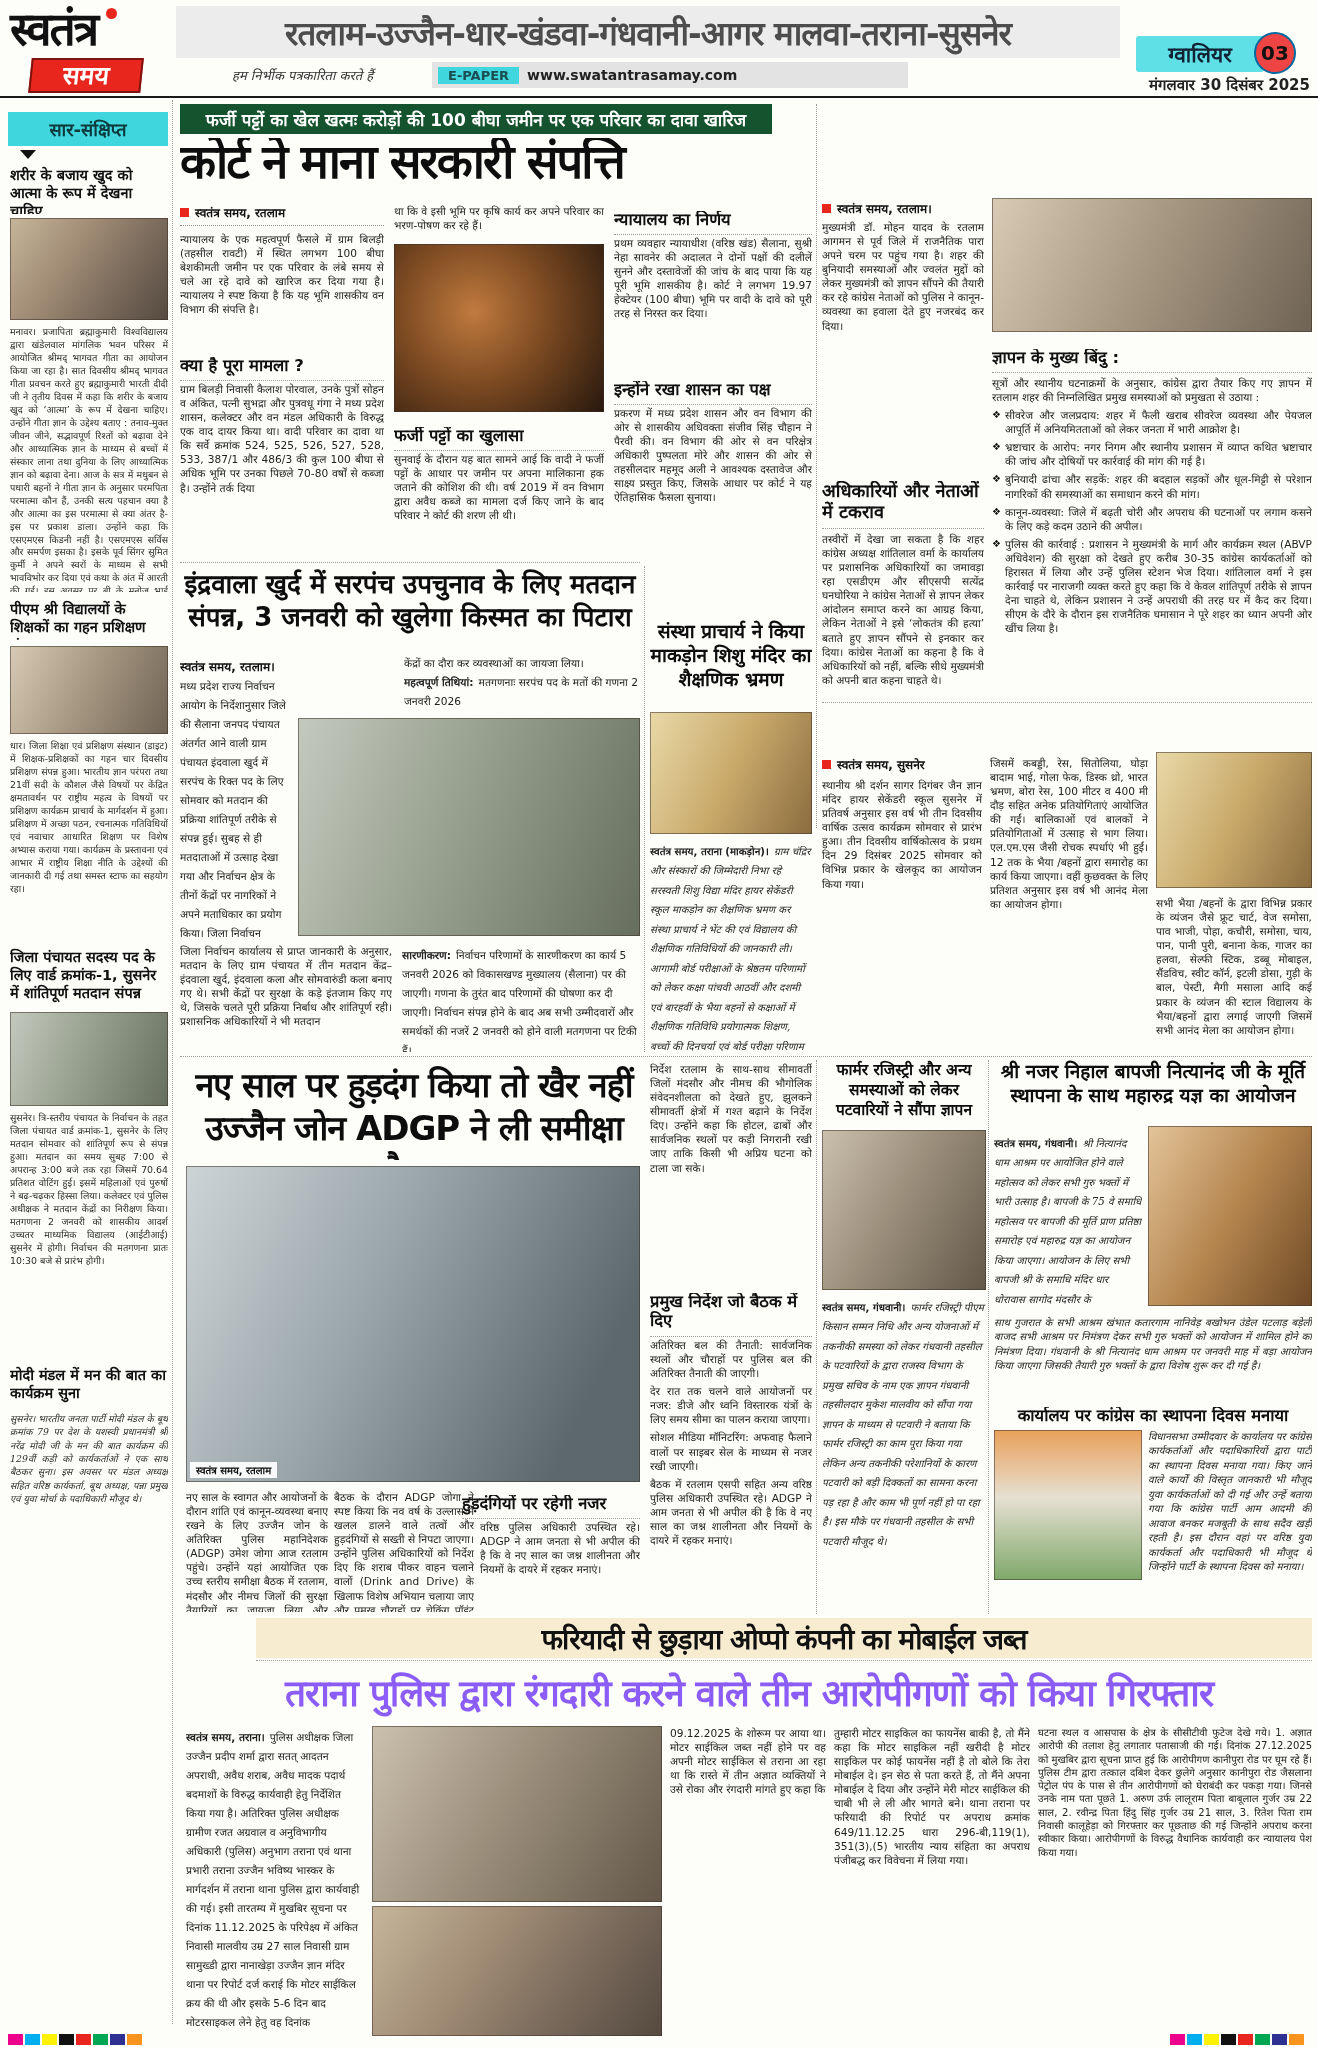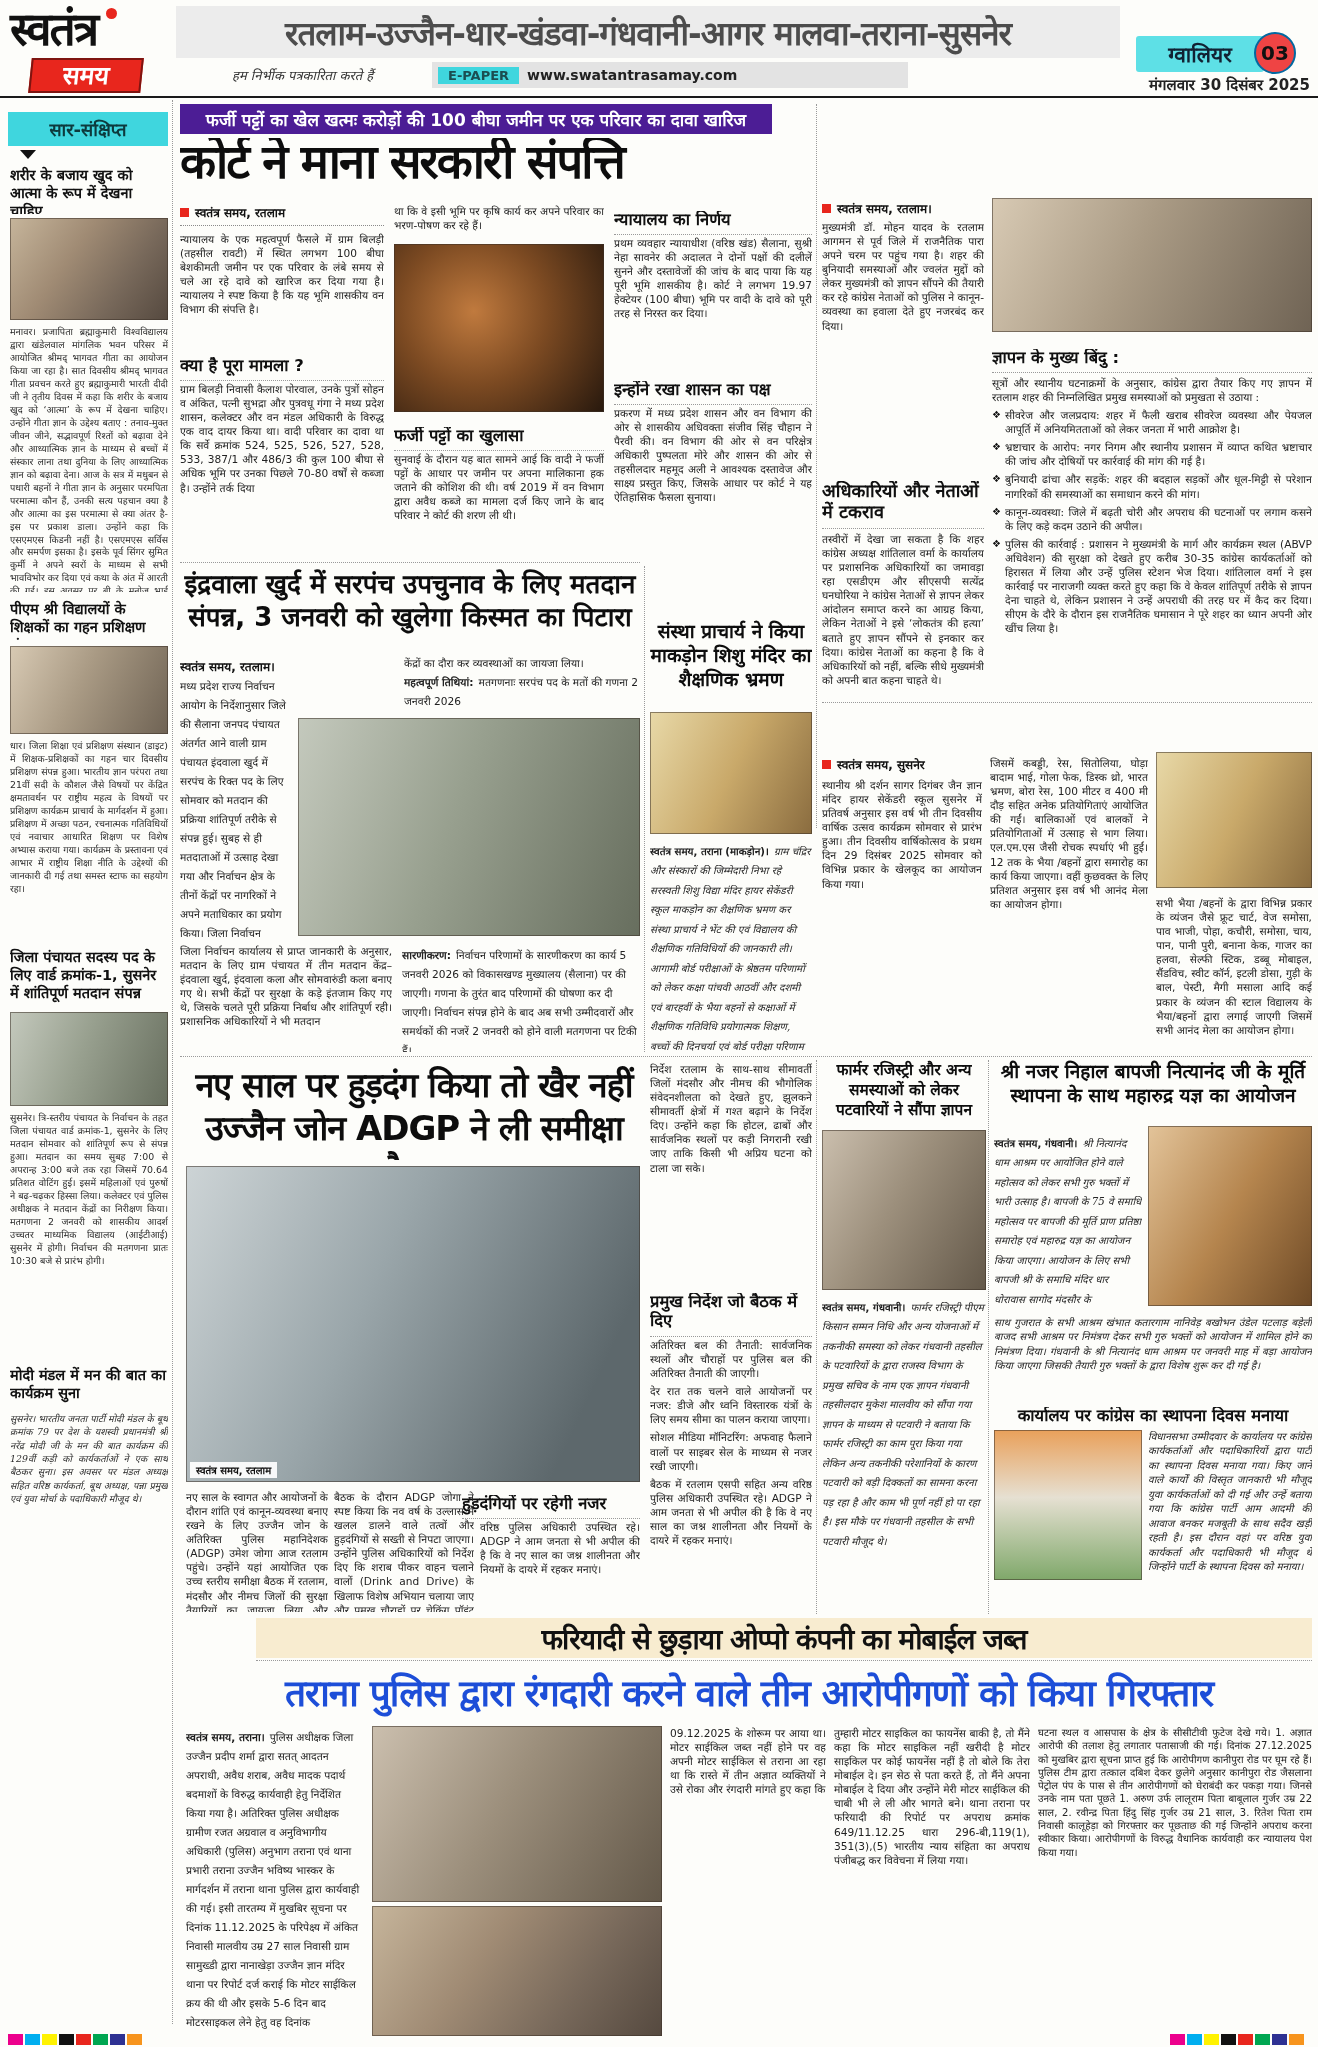--- a/index.html
+++ b/index.html
@@ -27,21 +27,21 @@
   
   .side-title{background:#3fd6de;color:#0d3a3d;font-weight:900;font-size:18px;display:flex;
               align-items:center;justify-content:center;}
   .side-tri{width:0;height:0;border-left:8px solid transparent;border-right:8px solid transparent;
             border-top:9px solid #111;}
   .side-head{font-weight:800;font-size:14.5px;line-height:1.25;color:#111;}
   .side-body{font-size:9.4px;line-height:1.38;text-align:justify;color:#2a2a2a;}
   .side-body-it{font-size:9.4px;line-height:1.42;text-align:justify;color:#2a2a2a;
                 font-style:italic;font-family:"DejaVu Serif",serif;}
   
-  .kicker{background:#4c1d95;color:#fff;font-weight:800;font-size:17px;display:flex;
+  .kicker{background:#14532d;color:#fff;font-weight:800;font-size:17px;display:flex;
           align-items:center;justify-content:center;}
   .hl-xl{font-weight:900;font-size:47px;line-height:1.0;letter-spacing:-2px;color:#0d0d0d;}
   .hl-lg{font-weight:900;font-size:28px;line-height:1.2;letter-spacing:-1px;color:#0d0d0d;text-align:center;}
   .hl-md{font-weight:900;font-size:26px;line-height:1.25;color:#0d0d0d;text-align:center;}
   .hl-sm{font-weight:800;font-size:19px;line-height:1.25;color:#0d0d0d;text-align:center;}
   .hl-xs{font-weight:800;font-size:15.5px;line-height:1.3;color:#0d0d0d;text-align:center;}
   .hl-adgp{font-weight:900;font-size:34px;line-height:1.25;letter-spacing:-1px;text-align:center;color:#0d0d0d;}
   .byline{font-weight:800;font-size:12px;color:#111;}
   .byline .sq{display:inline-block;width:9px;height:9px;background:#e8261d;margin-right:6px;}
   .dotrule{border-bottom:1px dotted #8a8a8a;}
@@ -63,21 +63,21 @@
   .ph-group{background:linear-gradient(120deg,#cbbfae 0%,#9c8f7c 45%,#635849 100%);}
   .ph-temple{background:linear-gradient(120deg,#e3c49a 0%,#b5854e 50%,#6e4a26 100%);}
   .ph-flag{background:linear-gradient(180deg,#e9a05a 0%,#e6e0d2 45%,#7fa86a 100%);}
   .ph-cap{position:absolute;left:4px;bottom:4px;background:rgba(255,255,255,.92);color:#111;
           font-weight:700;font-size:10px;padding:1px 6px;}
   .vsep{border-left:1px dotted #9a9a9a;}
   .hsep{border-top:1px dotted #9a9a9a;}
   .band{background:#f8ecd0;display:flex;align-items:center;justify-content:center;
         font-weight:900;font-size:28px;color:#111;letter-spacing:-1px;}
   .hl-tarana{font-family:"DejaVu Serif","Liberation Serif",serif;font-weight:900;font-size:37px;
-             letter-spacing:-1px;text-align:center;color:#1d4ed8;}
+             letter-spacing:-1px;text-align:center;color:#8b5cf6;}
   .mark{width:15px;height:11px;display:inline-block;margin-right:2px;}
 </style>
 </head>
 <body>
 
 <div class="page">
 
   <div class="abs" style="left:10px;top:6px;width:162px;height:90px;">
     <div class="logo-dot" style="left:96px;top:2px;"></div>
     <div class="logo-top">स्वतंत्र</div>

